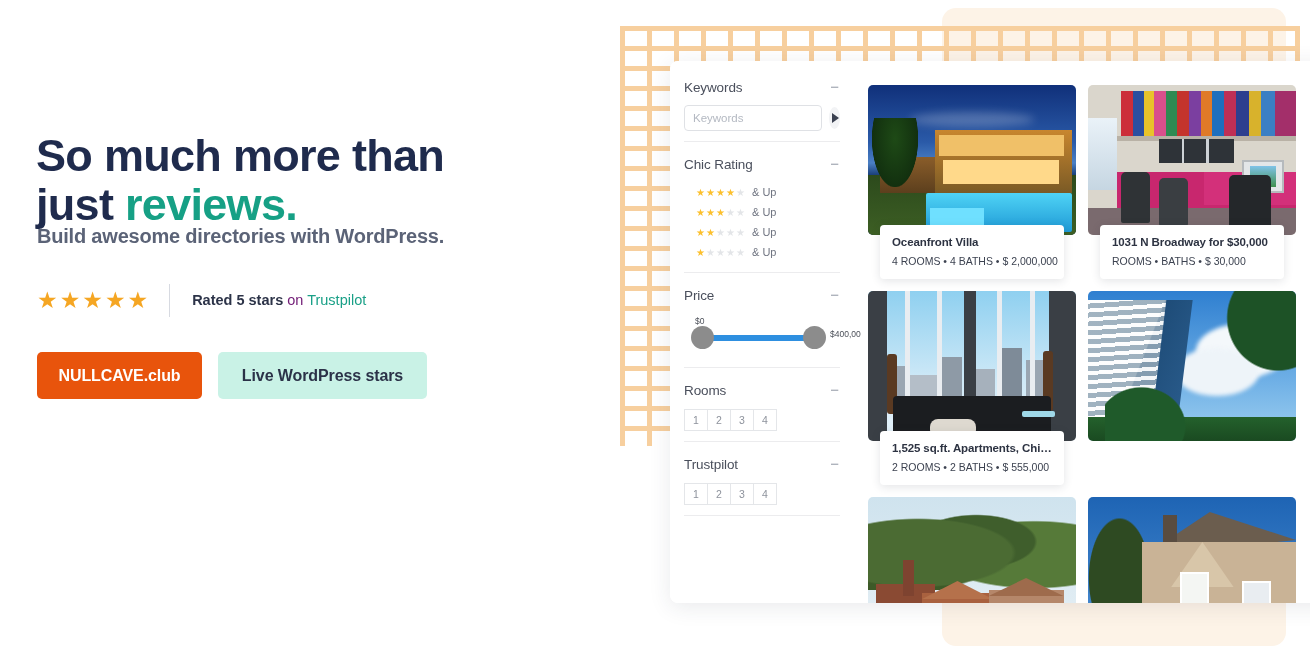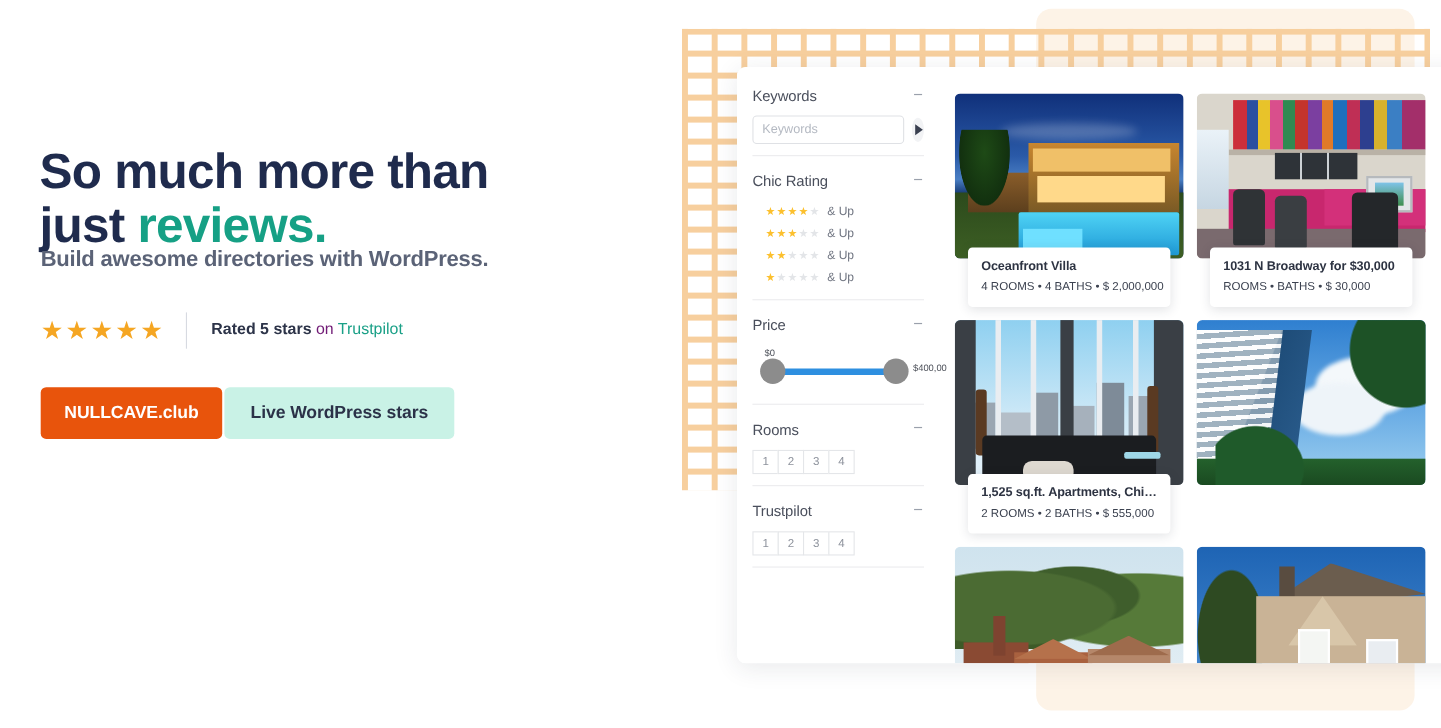--- a/index.html
+++ b/index.html
@@ -80,21 +80,21 @@
   .rating-text .bold { font-weight: bold; color: #2c3348; }
   .rating-text .muted { color: #701a75; font-weight: normal; }
   .rating-text .link { color: #1aa087; font-weight: normal; }
 
   
   .btn-row {
     position: absolute;
     top: 352px;
     left: 1px;
     display: flex;
-    gap: 2px;
+    gap: 16px;
   }
   .btn {
     border: none;
     border-radius: 5px;
     font-family: "Liberation Sans", sans-serif;
     font-size: 16px;
     font-weight: bold;
     cursor: pointer;
     letter-spacing: -0.1px;
   }

